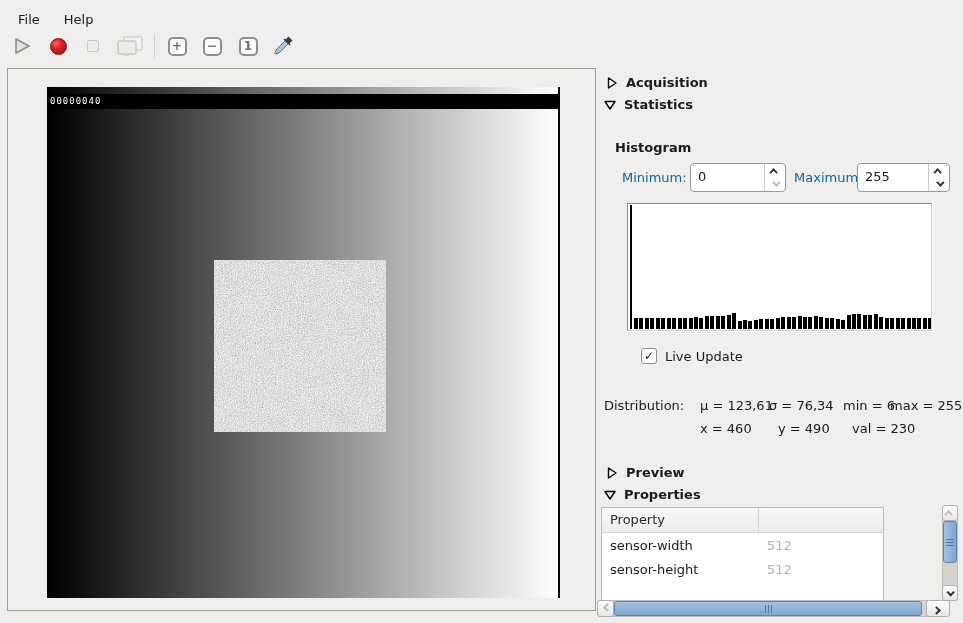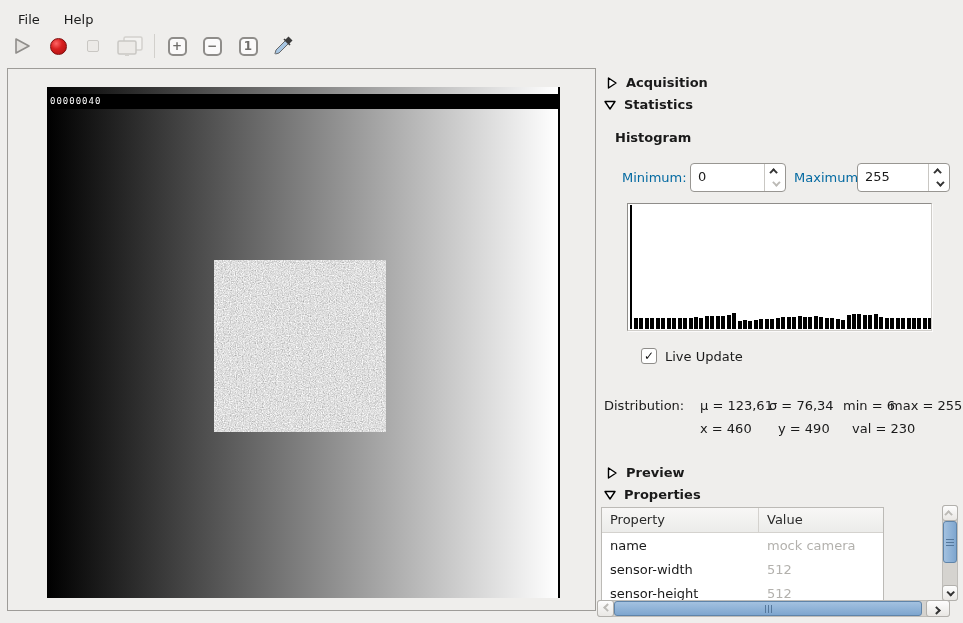--- a/index.html
+++ b/index.html
@@ -163,21 +163,21 @@
   <span>Acquisition</span>
 </div>
 
 <div class="abs expander" style="left:604px; top:97px;">
   <svg class="tri" viewBox="0 0 12 12">
     <polygon points="1,2.5 11,2.5 6,10" fill="#fff" stroke="#000" stroke-width="1.4" stroke-linejoin="round"></polygon>
   </svg>
   <span>Statistics</span>
 </div>
 
-<div class="abs section-title" style="left:615px; top:130px;">Histogram</div>
+<div class="abs section-title" style="left:615px; top:140px;">Histogram</div>
 
 <div class="abs fieldlabel" style="left:622px; top:170px;">Minimum:</div>
 <div class="spinbox" style="left:690px; top:163px; width:96px;">
   <div class="spin-text">0</div>
   <div class="spin-arrows">
     <div>
         <span class="chev sm up"></span>
       </div>
     <div>
         <span class="chev sm down dis"></span>
@@ -277,25 +277,20 @@
 <div class="abs expander" style="left:604px; top:487px;">
   <svg class="tri" viewBox="0 0 12 12">
     <polygon points="1,2.5 11,2.5 6,10" fill="#fff" stroke="#000" stroke-width="1.4" stroke-linejoin="round"></polygon>
   </svg>
   <span>Properties</span>
 </div>
 
 <div class="abs prop-table">
   <div class="prop-header">
     <div class="col-prop">Property</div>
-    <div class="col-val">Value</div>
-  </div>
-  <div class="prop-row">
-    <div class="col-prop">name</div>
-    <div class="col-val">mock camera</div>
   </div>
   <div class="prop-row">
     <div class="col-prop">sensor-width</div>
     <div class="col-val">512</div>
   </div>
   <div class="prop-row">
     <div class="col-prop">sensor-height</div>
     <div class="col-val">512</div>
   </div>
 </div>

